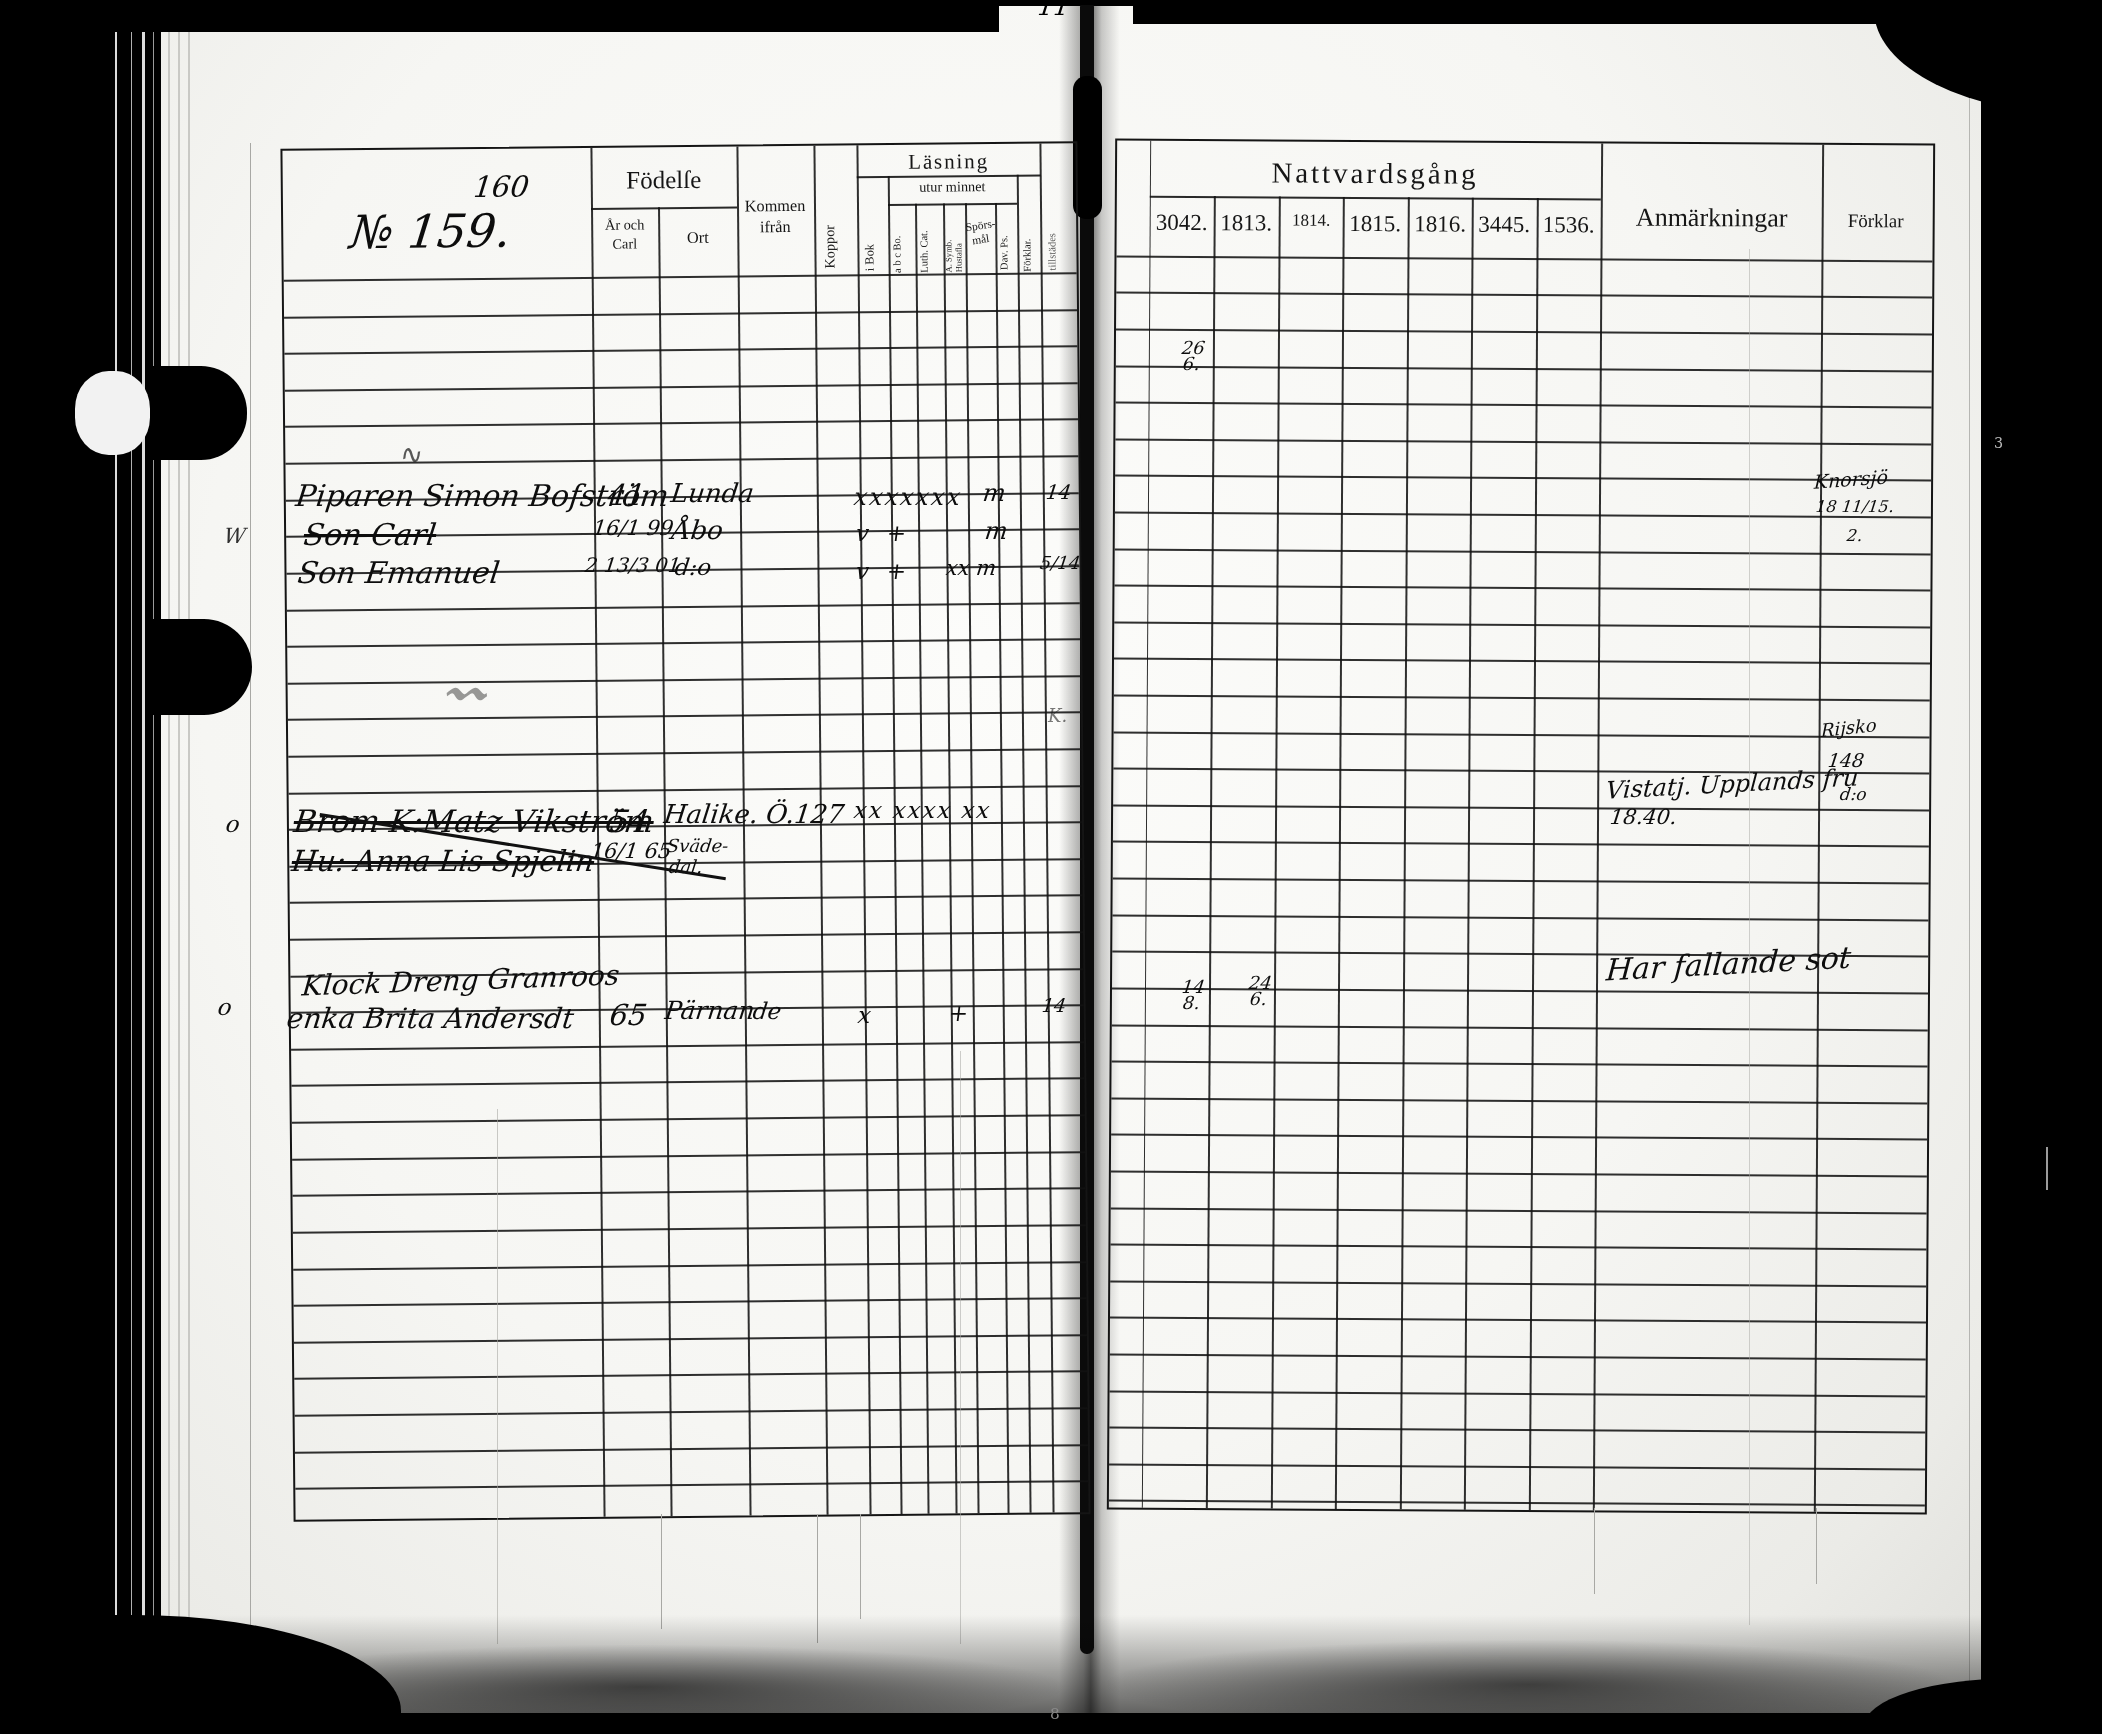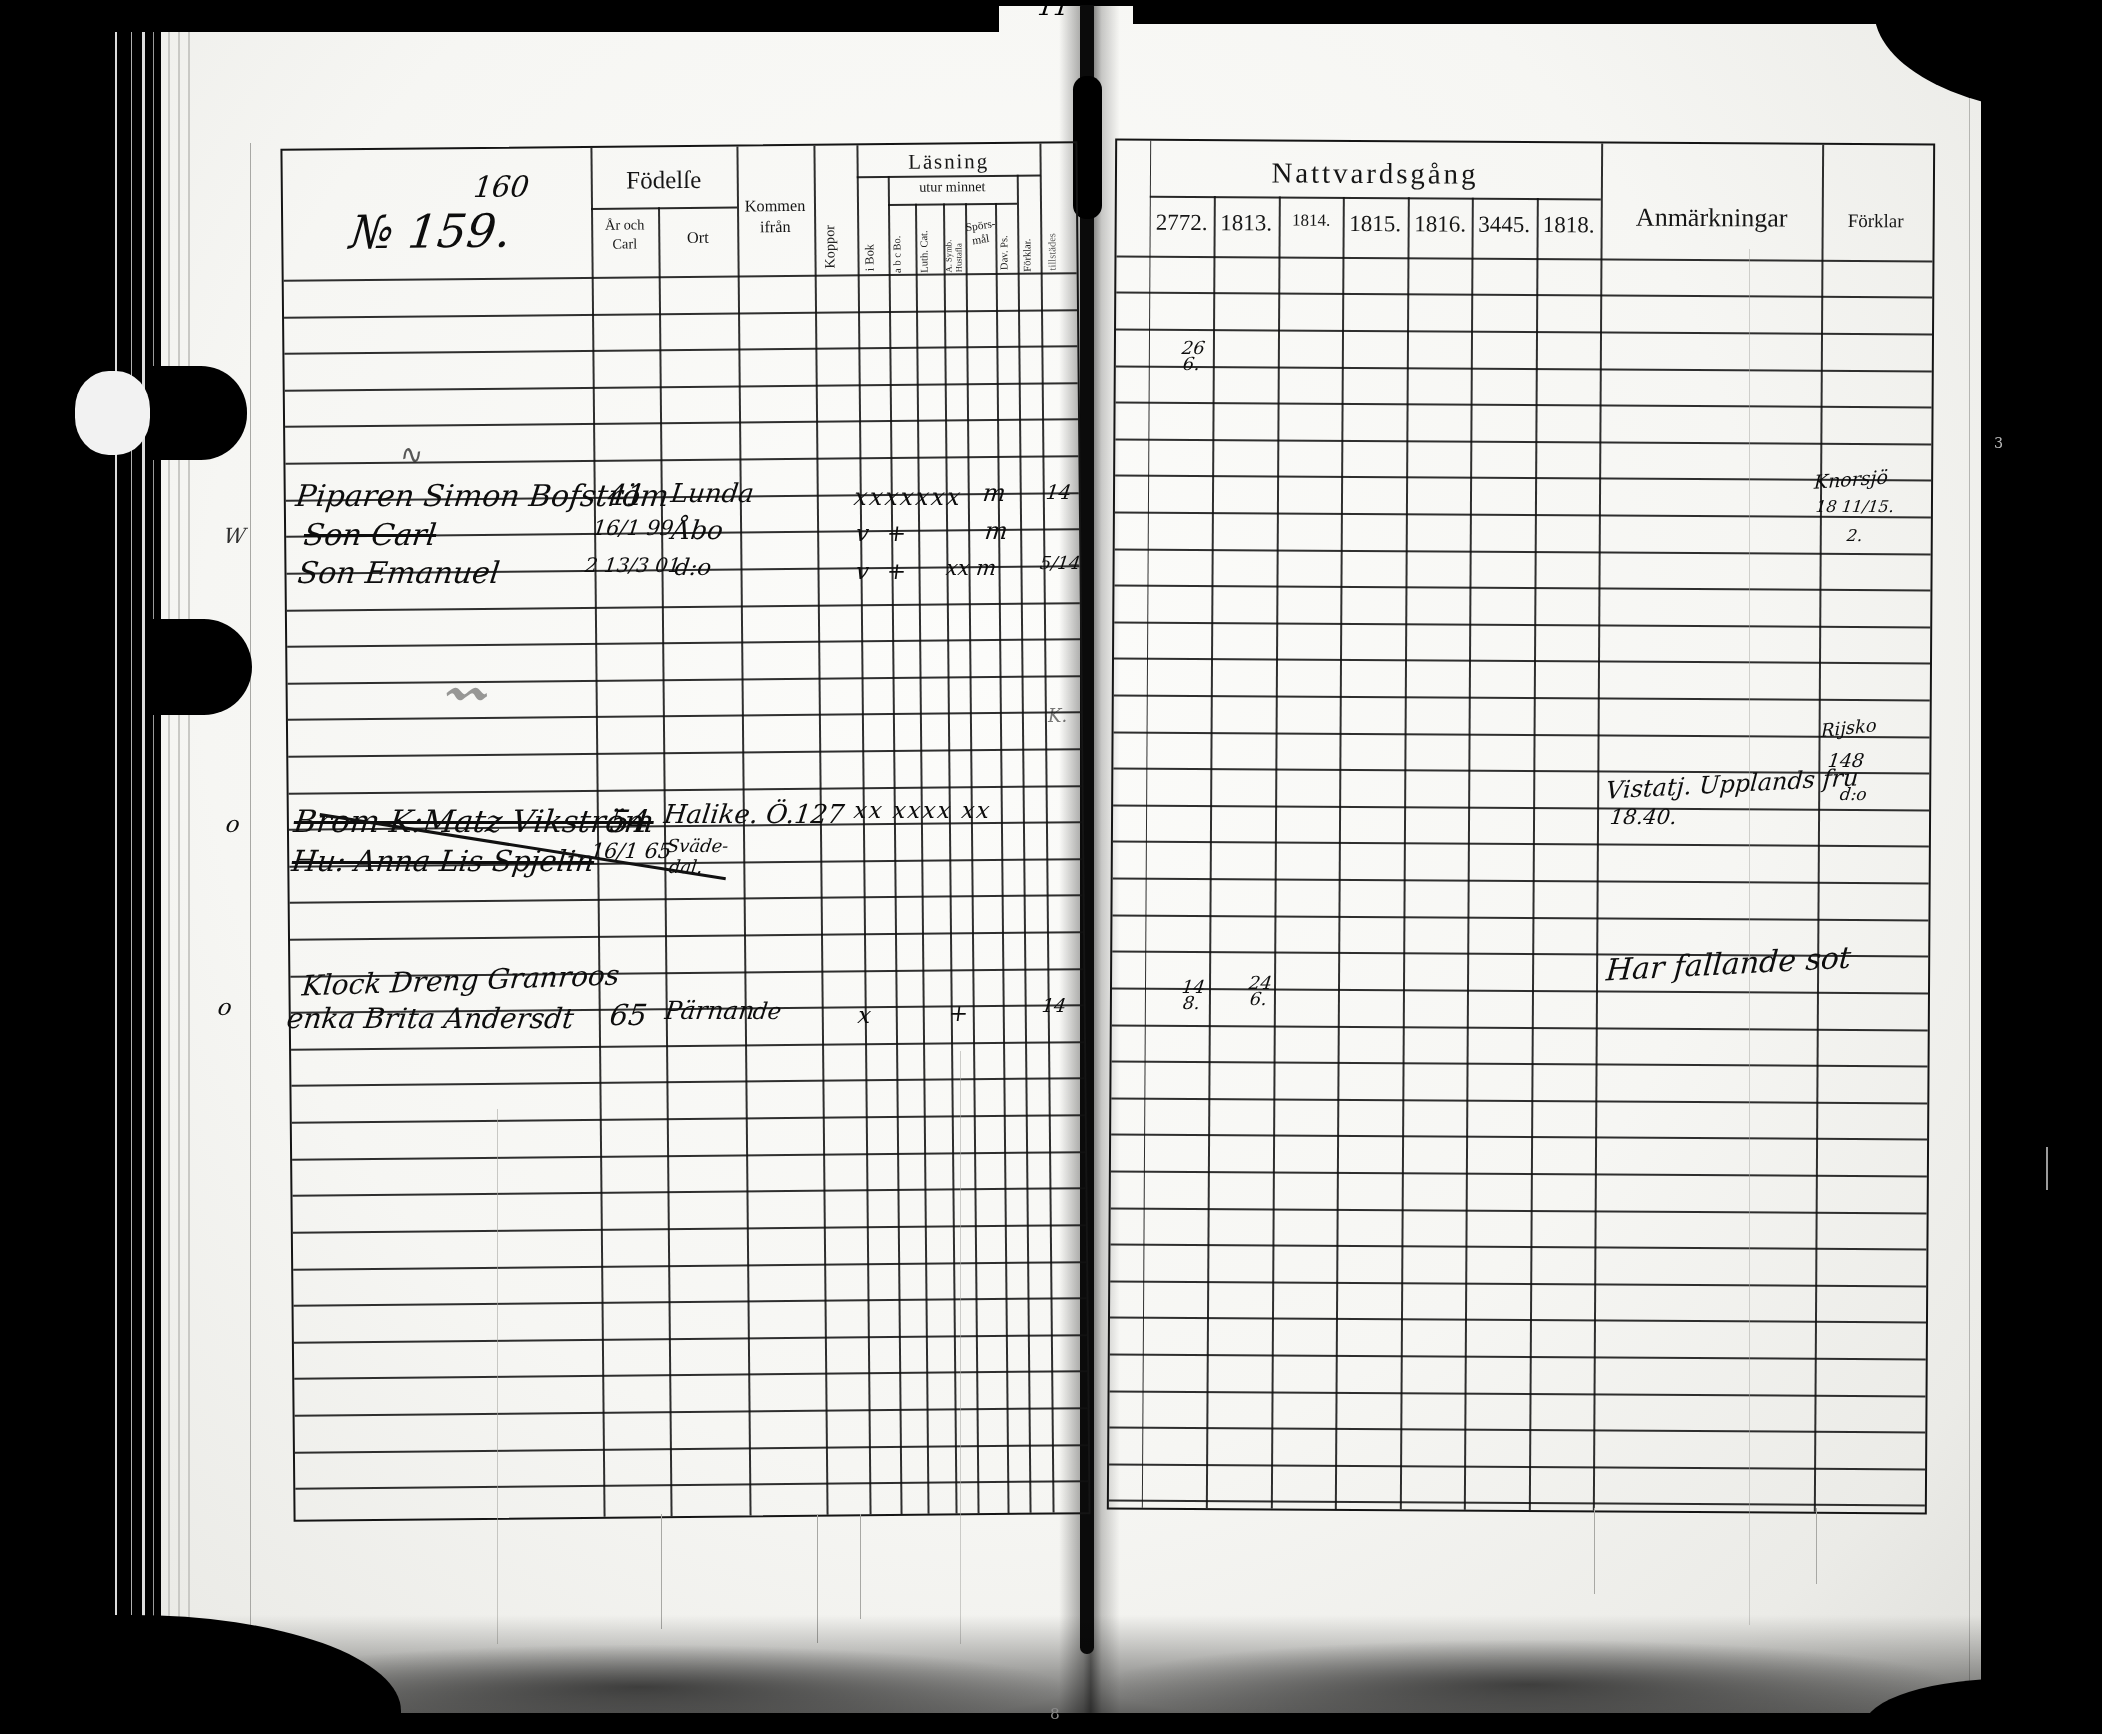--- a/index.html
+++ b/index.html
@@ -117,27 +117,27 @@
       <div class="vline" style="left: 660px; top: 59px; bottom: 0px;"></div>
       <div class="vline" style="left: 682px; top: 59px; bottom: 0px;"></div>
       <div class="vline" style="left: 712px; top: 59px; bottom: 0px;"></div>
       <div class="hline seg" style="left: 308px; width: 146px; top: 60px; right: auto;"></div>
       <div class="hline seg" style="left: 574px; width: 184px; top: 31px; right: auto;"></div>
       <div class="hline seg" style="left: 605px; width: 129px; top: 59px; right: auto;"></div>
     </div>
 
   <div class="tbl" id="rtable" style="left:1111px;top:141px;width:816px;height:1367px;transform:rotate(0.35deg);">
     <span class="printed" style="left:32.5px;width:451px;top:15.3px;font-size:29px;letter-spacing:2.9px;">Nattvardsgång</span>
-    <span class="printed" style="left:32.5px;width:65px;top:69px;font-size:23px;">2772.</span>
+    <span class="printed" style="left:32.5px;width:65px;top:69px;font-size:23px;">3042.</span>
     <span class="printed" style="left:97px;width:65px;top:69px;font-size:23px;">1813.</span>
     <span class="printed" style="left:162px;width:65px;top:69px;font-size:17px;">1814.</span>
     <span class="printed" style="left:226px;width:65px;top:69px;font-size:23px;">1815.</span>
     <span class="printed" style="left:291px;width:65px;top:69px;font-size:23px;">1816.</span>
     <span class="printed" style="left:355px;width:65px;top:69px;font-size:23px;">3445.</span>
-    <span class="printed" style="left:420px;width:64px;top:69px;font-size:23px;">1818.</span>
+    <span class="printed" style="left:420px;width:64px;top:69px;font-size:23px;">1536.</span>
     <span class="printed" style="left:484px;width:222px;top:59px;font-size:26px;">Anmärkningar</span>
     <span class="printed" style="left:705px;width:108px;top:65px;font-size:19px;">Förklar</span>
   <div class="hline" style="top: 115px;"></div>
       <div class="hline" style="top: 151px;"></div>
       <div class="hline" style="top: 188px;"></div>
       <div class="hline" style="top: 225px;"></div>
       <div class="hline" style="top: 261px;"></div>
       <div class="hline" style="top: 298px;"></div>
       <div class="hline" style="top: 334px;"></div>
       <div class="hline" style="top: 371px;"></div>

